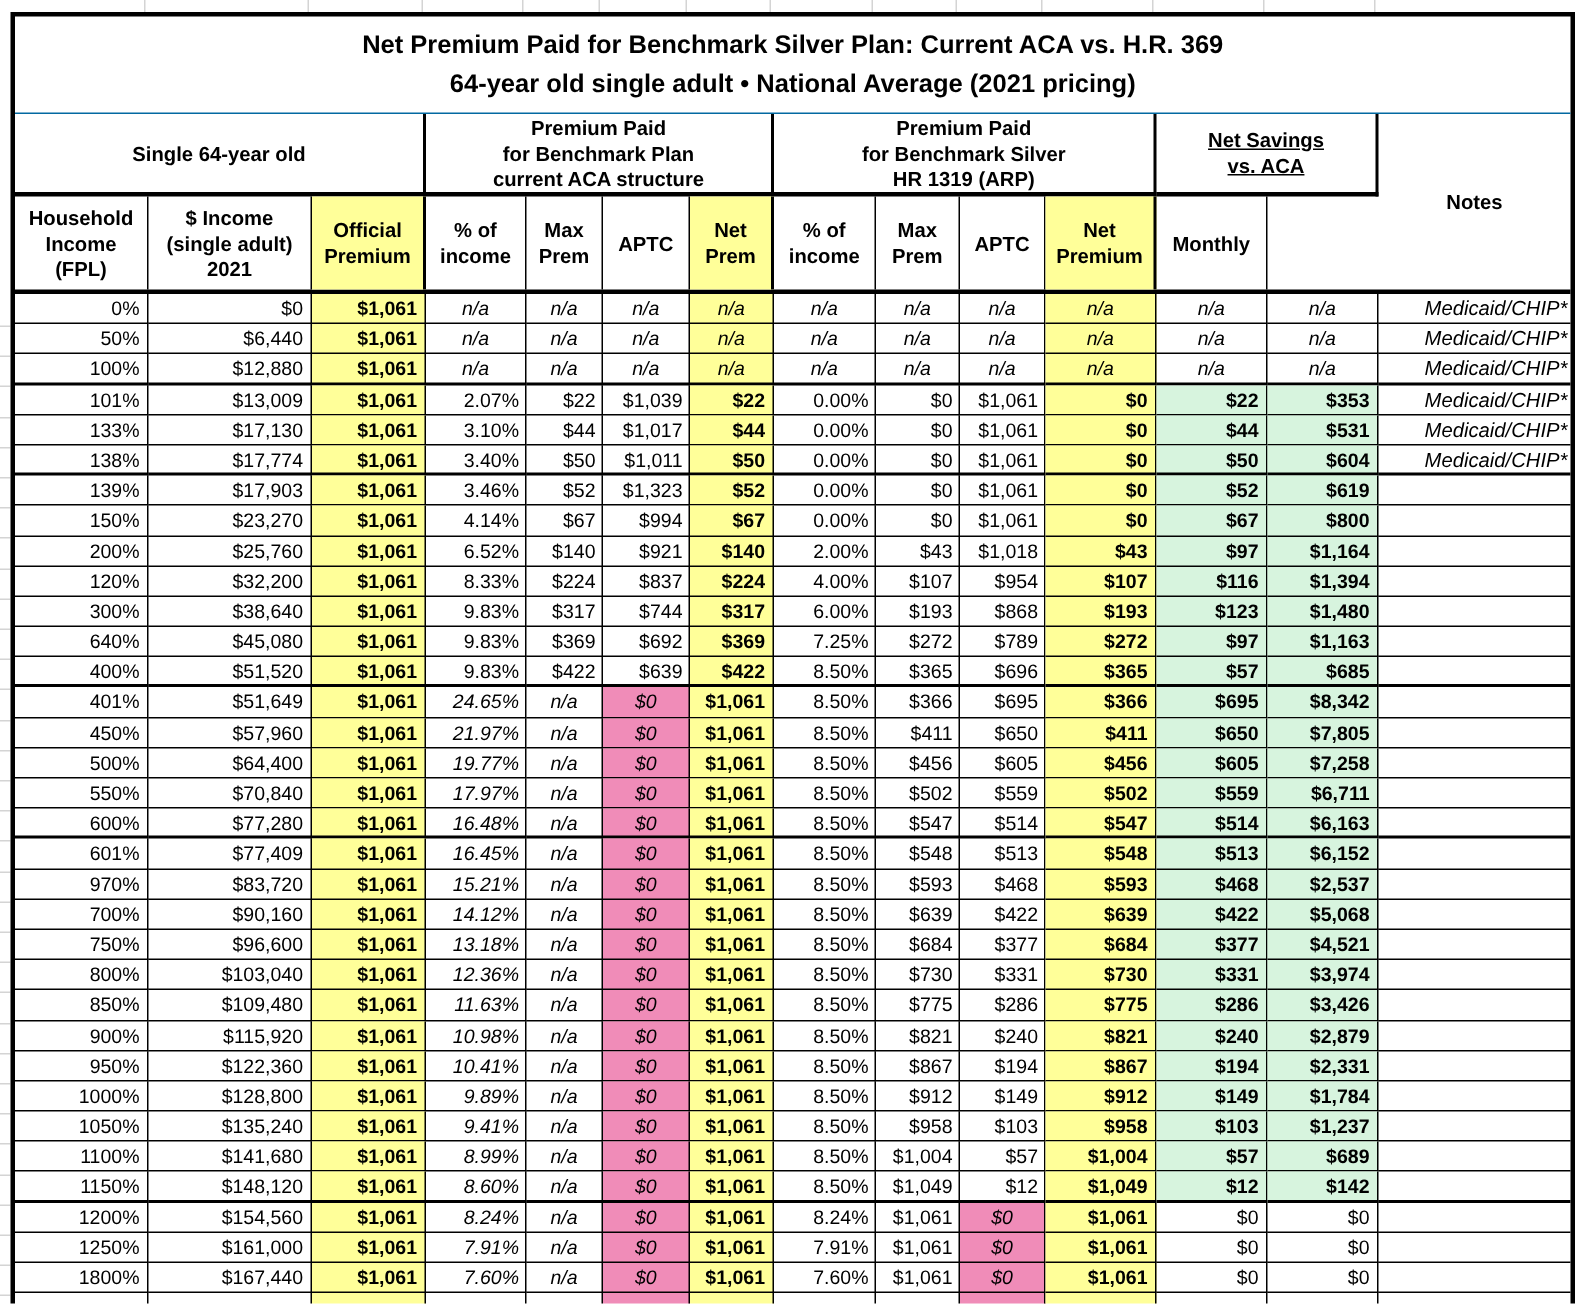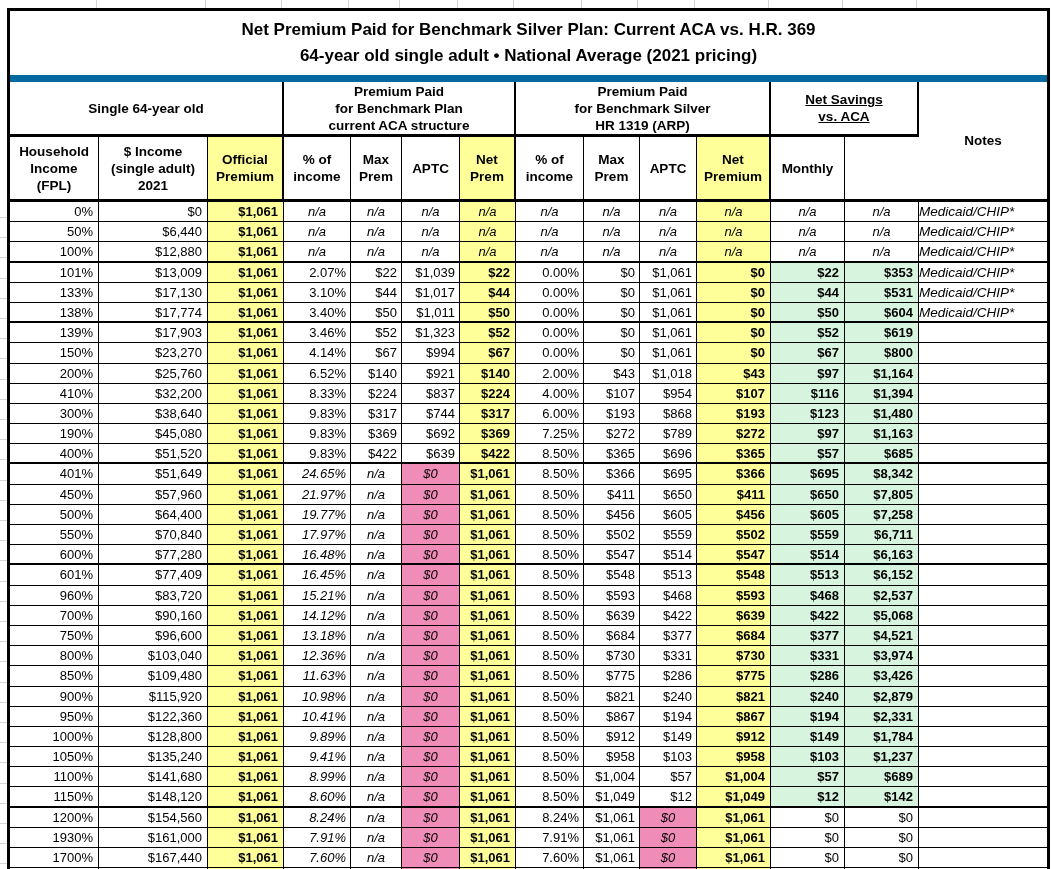--- a/index.html
+++ b/index.html
@@ -4,21 +4,21 @@
 <style>
   html,body{margin:0;padding:0;background:#ffffff;width:1051px;height:869px;overflow:hidden;
             font-family:"Liberation Sans", sans-serif;}
   .page{position:relative;width:1051px;height:869px;background:#fff;}
   
   .tick-v{position:absolute;top:0;height:8px;width:1px;background:#d4d4d4;}
   .tick-h{position:absolute;left:0;width:7px;height:1px;background:#d4d4d4;}
 
   .sheet{position:absolute;left:7px;top:8px;width:1037px;border:3px solid #000;background:#fff;}
 
-  .title-box{height:64px;border-bottom:7px solid #0369a1;display:flex;flex-direction:column;
+  .title-box{height:64px;border-bottom:1px solid #0369a1;display:flex;flex-direction:column;
              justify-content:center;align-items:center;text-align:center;}
   .title-box div{font-weight:bold;font-size:17px;line-height:26px;color:#000;}
 
   .hdr{display:grid;grid-template-columns:89px 109px 76px 67px 51px 58px 56px 68px 56px 57px 74px 74px 74px 128px;
        grid-template-rows:55px 62px;border-bottom:3px solid #000;}
   .hcell{display:flex;align-items:center;justify-content:center;text-align:center;
          font-weight:bold;font-size:13.5px;line-height:17px;white-space:pre-line;
          border-right:1px solid #000;color:#000;}
   .grow{border-bottom:3px solid #000;}
   .g1{grid-column:1/4;grid-row:1;}
@@ -36,21 +36,21 @@
   .row.thick .c{border-bottom-width:2px;}
   .c{border-right:1px solid #000;border-bottom:1px solid #000;font-size:13px;line-height:19px;
      overflow:hidden;white-space:nowrap;color:#000;box-sizing:border-box;}
   .r{text-align:right;}
   .p6{padding-right:5px;}
   .p4{padding-right:4px;}
   .b{font-weight:bold;}
   .it{font-style:italic;}
   .green{background:#D7F4DE;}
   .pk{background:#F08CB8;text-align:center;font-style:italic;padding-right:0;}
-  .notesc{font-style:italic;text-align:left;font-size:13.5px;border-right:none;padding-right:16px;}
+  .notesc{font-style:italic;text-align:right;font-size:13.5px;border-right:none;padding-right:2px;}
   .c.na{font-weight:normal;font-style:italic;text-align:center;padding-right:0;}
 </style>
 </head>
 <body>
 
 <div class="page">
   <div id="ticks">
       <div class="tick-v" style="left: 96px;"></div>
       <div class="tick-v" style="left: 205px;"></div>
       <div class="tick-v" style="left: 281px;"></div>
@@ -282,21 +282,21 @@
           <div class="c r p6 yellow b bR2">$140</div>
           <div class="c r p4">2.00%</div>
           <div class="c r p4">$43</div>
           <div class="c r p4">$1,018</div>
           <div class="c r p6 yellow b bR2">$43</div>
           <div class="c r p6 green b">$97</div>
           <div class="c r p6 bR2 green b">$1,164</div>
           <div class="c notesc"></div>
         </div>
         <div class="row">
-          <div class="c r p6">410%</div>
+          <div class="c r p6">120%</div>
           <div class="c r p6">$32,200</div>
           <div class="c r p6 yellow b bR2">$1,061</div>
           <div class="c r p4">8.33%</div>
           <div class="c r p4">$224</div>
           <div class="c r p4">$837</div>
           <div class="c r p6 yellow b bR2">$224</div>
           <div class="c r p4">4.00%</div>
           <div class="c r p4">$107</div>
           <div class="c r p4">$954</div>
           <div class="c r p6 yellow b bR2">$107</div>
@@ -314,21 +314,21 @@
           <div class="c r p6 yellow b bR2">$317</div>
           <div class="c r p4">6.00%</div>
           <div class="c r p4">$193</div>
           <div class="c r p4">$868</div>
           <div class="c r p6 yellow b bR2">$193</div>
           <div class="c r p6 green b">$123</div>
           <div class="c r p6 bR2 green b">$1,480</div>
           <div class="c notesc"></div>
         </div>
         <div class="row">
-          <div class="c r p6">190%</div>
+          <div class="c r p6">640%</div>
           <div class="c r p6">$45,080</div>
           <div class="c r p6 yellow b bR2">$1,061</div>
           <div class="c r p4">9.83%</div>
           <div class="c r p4">$369</div>
           <div class="c r p4">$692</div>
           <div class="c r p6 yellow b bR2">$369</div>
           <div class="c r p4">7.25%</div>
           <div class="c r p4">$272</div>
           <div class="c r p4">$789</div>
           <div class="c r p6 yellow b bR2">$272</div>
@@ -442,21 +442,21 @@
           <div class="c r p6 yellow b bR2">$1,061</div>
           <div class="c r p4">8.50%</div>
           <div class="c r p4">$548</div>
           <div class="c r p4">$513</div>
           <div class="c r p6 yellow b bR2">$548</div>
           <div class="c r p6 green b">$513</div>
           <div class="c r p6 bR2 green b">$6,152</div>
           <div class="c notesc"></div>
         </div>
         <div class="row">
-          <div class="c r p6">960%</div>
+          <div class="c r p6">970%</div>
           <div class="c r p6">$83,720</div>
           <div class="c r p6 yellow b bR2">$1,061</div>
           <div class="c r p4 it">15.21%</div>
           <div class="c r p4 na">n/a</div>
           <div class="c r p4 pk">$0</div>
           <div class="c r p6 yellow b bR2">$1,061</div>
           <div class="c r p4">8.50%</div>
           <div class="c r p4">$593</div>
           <div class="c r p4">$468</div>
           <div class="c r p6 yellow b bR2">$593</div>
@@ -634,37 +634,37 @@
           <div class="c r p6 yellow b bR2">$1,061</div>
           <div class="c r p4">8.24%</div>
           <div class="c r p4">$1,061</div>
           <div class="c r p4 pk">$0</div>
           <div class="c r p6 yellow b bR2">$1,061</div>
           <div class="c r p6">$0</div>
           <div class="c r p6 bR2">$0</div>
           <div class="c notesc"></div>
         </div>
         <div class="row">
-          <div class="c r p6">1930%</div>
+          <div class="c r p6">1250%</div>
           <div class="c r p6">$161,000</div>
           <div class="c r p6 yellow b bR2">$1,061</div>
           <div class="c r p4 it">7.91%</div>
           <div class="c r p4 na">n/a</div>
           <div class="c r p4 pk">$0</div>
           <div class="c r p6 yellow b bR2">$1,061</div>
           <div class="c r p4">7.91%</div>
           <div class="c r p4">$1,061</div>
           <div class="c r p4 pk">$0</div>
           <div class="c r p6 yellow b bR2">$1,061</div>
           <div class="c r p6">$0</div>
           <div class="c r p6 bR2">$0</div>
           <div class="c notesc"></div>
         </div>
         <div class="row">
-          <div class="c r p6">1700%</div>
+          <div class="c r p6">1800%</div>
           <div class="c r p6">$167,440</div>
           <div class="c r p6 yellow b bR2">$1,061</div>
           <div class="c r p4 it">7.60%</div>
           <div class="c r p4 na">n/a</div>
           <div class="c r p4 pk">$0</div>
           <div class="c r p6 yellow b bR2">$1,061</div>
           <div class="c r p4">7.60%</div>
           <div class="c r p4">$1,061</div>
           <div class="c r p4 pk">$0</div>
           <div class="c r p6 yellow b bR2">$1,061</div>

